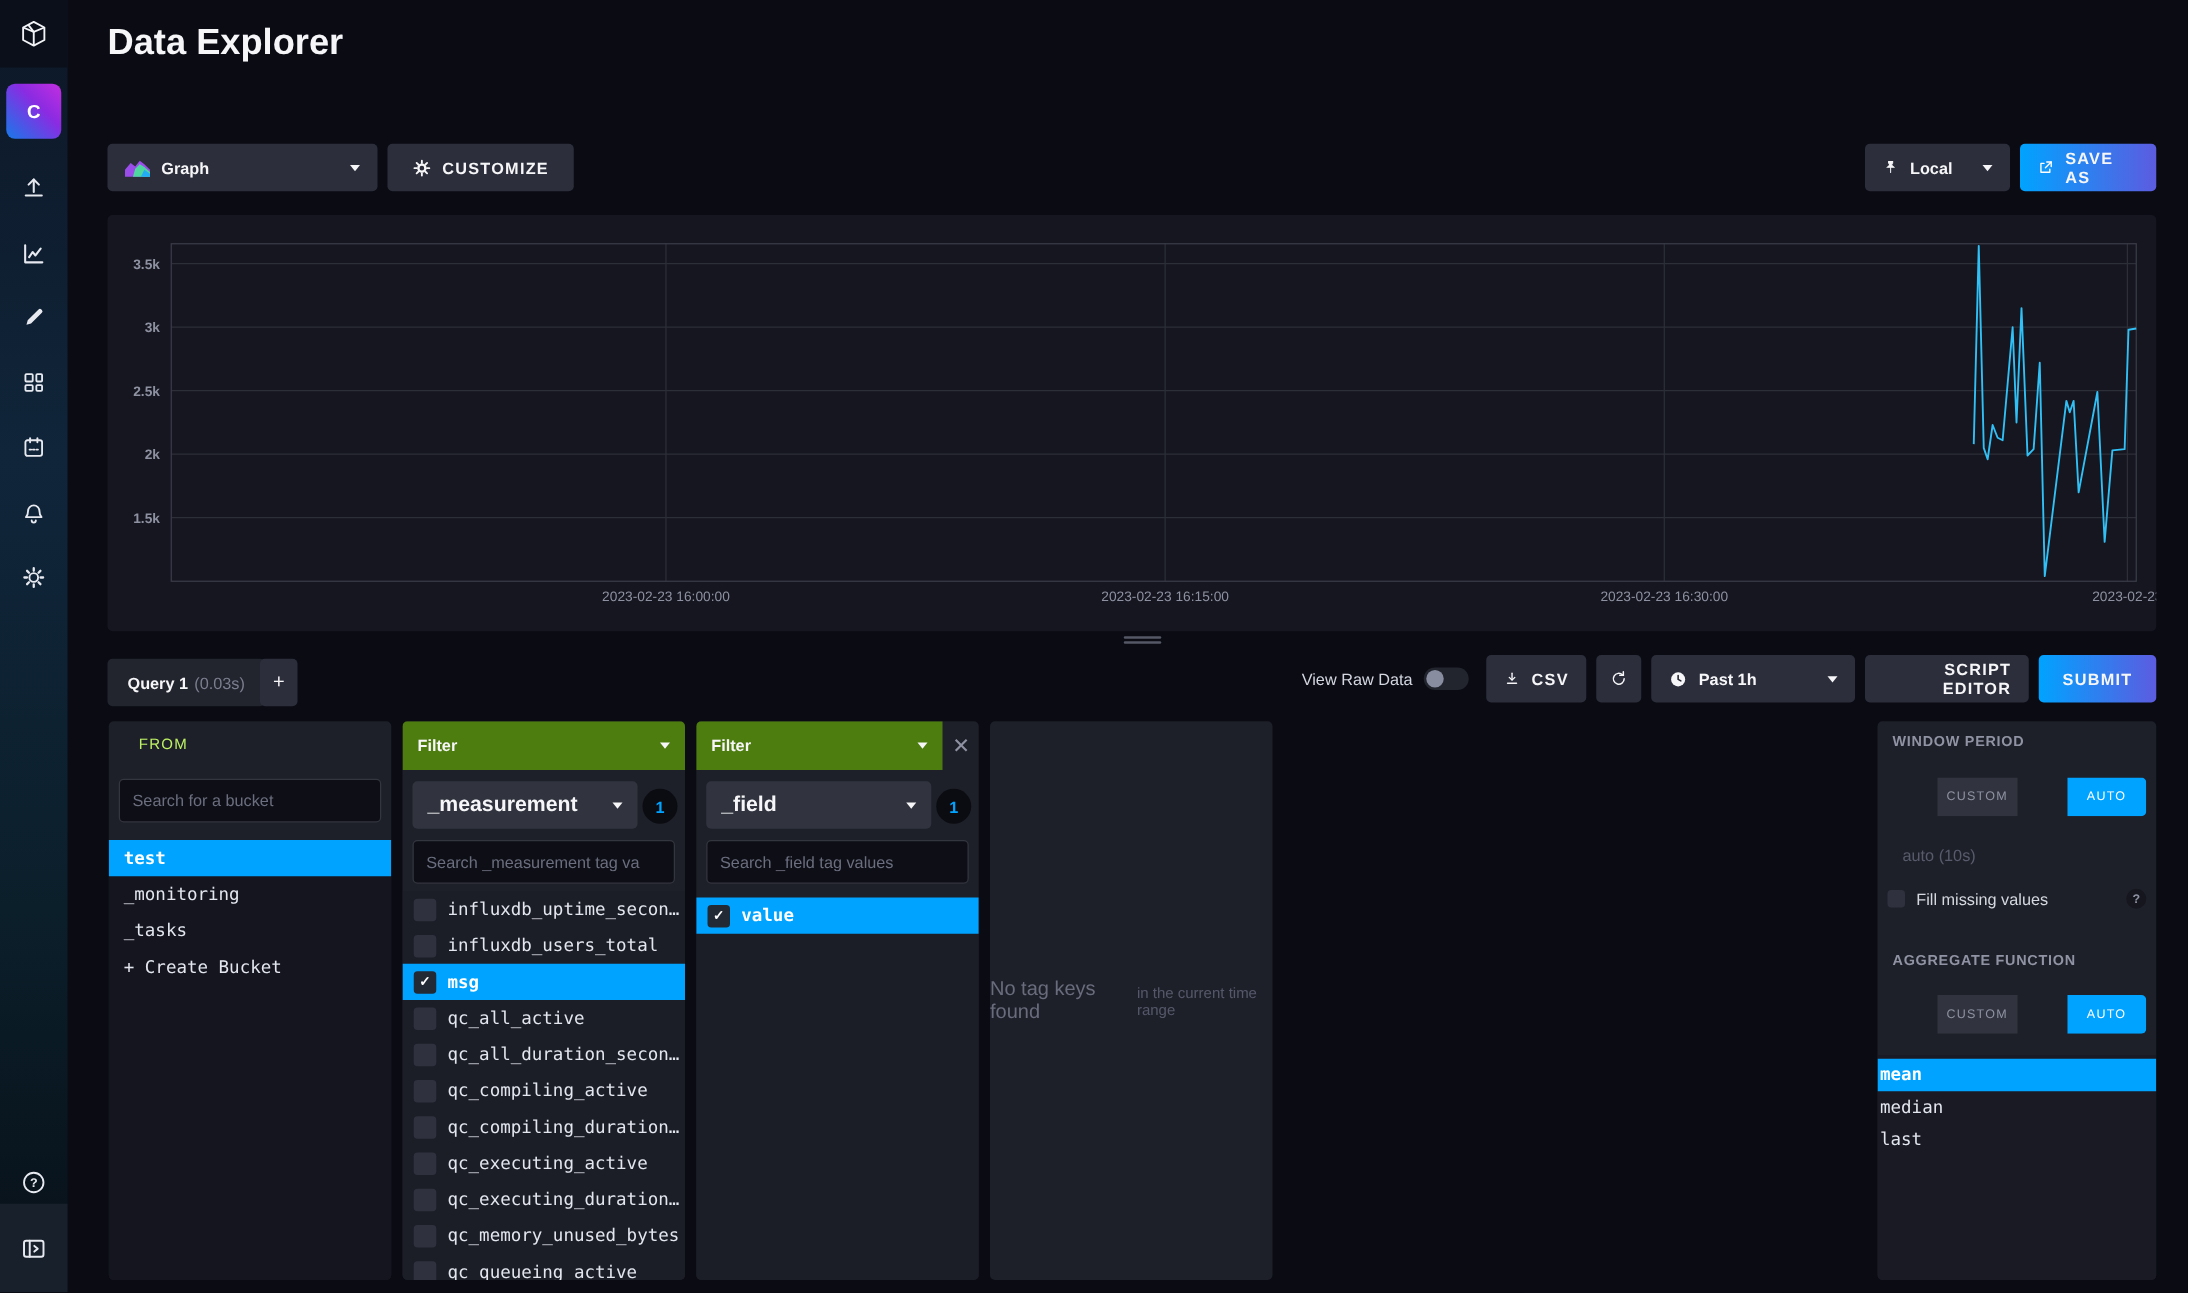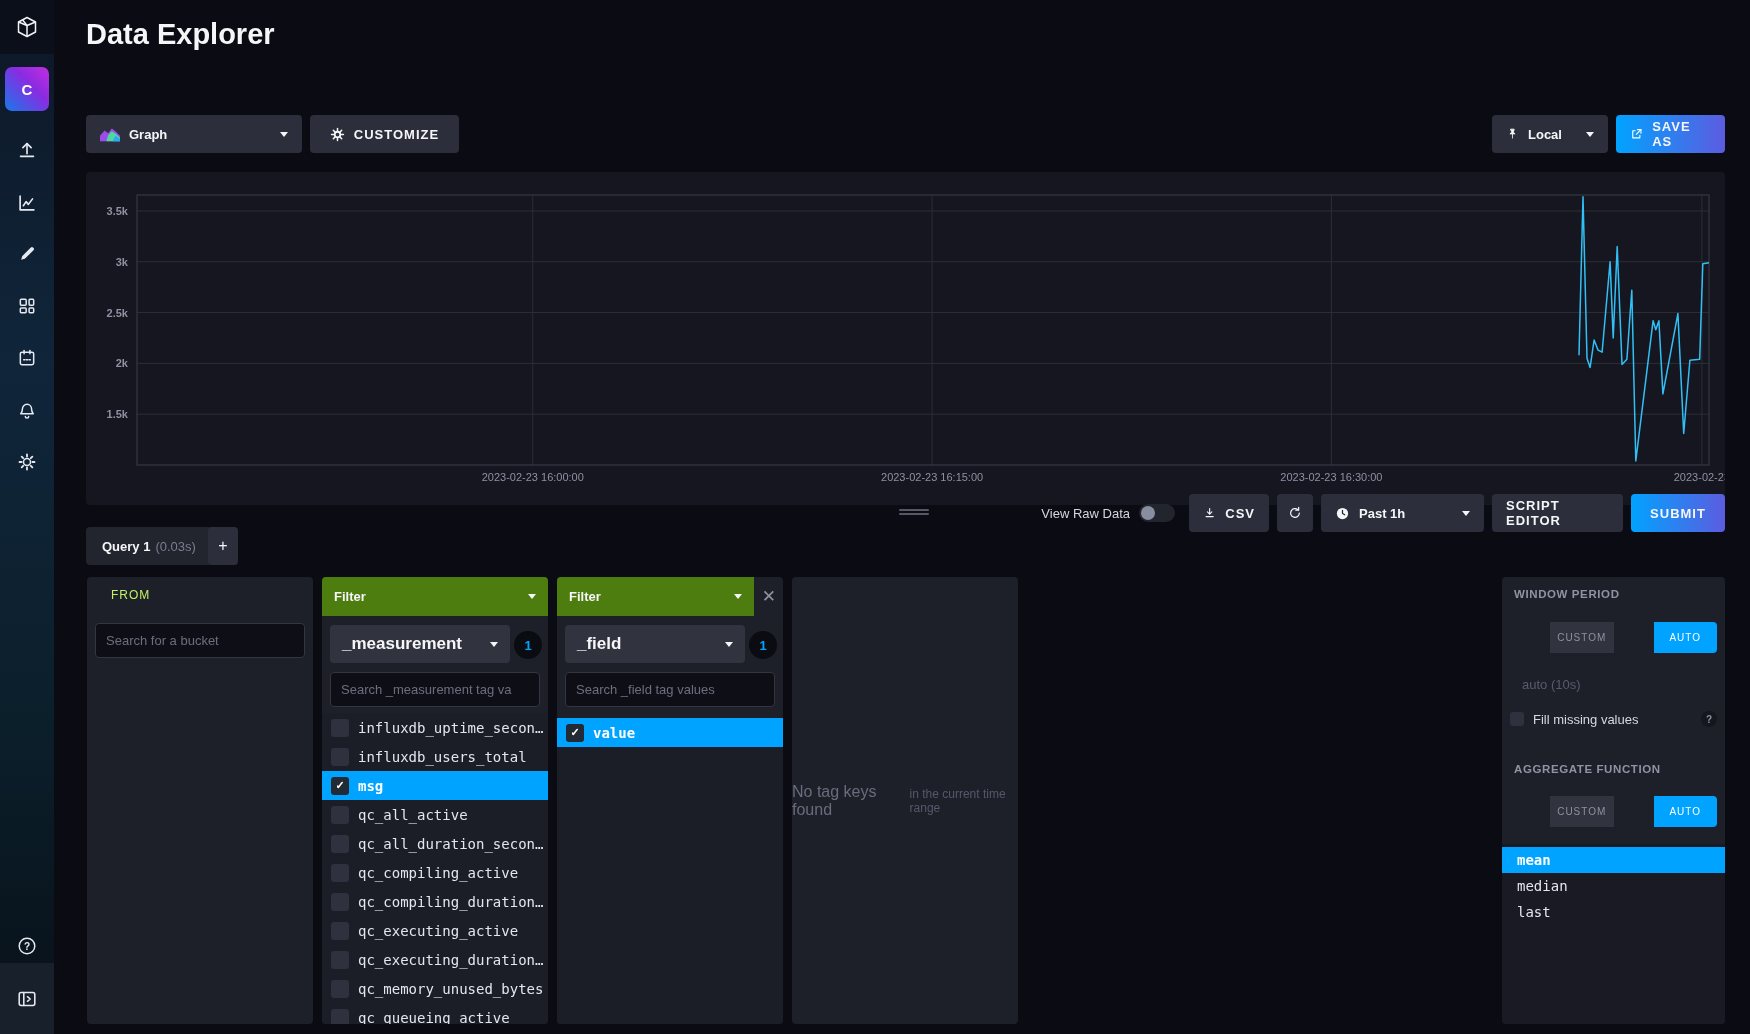--- a/index.html
+++ b/index.html
@@ -31,21 +31,21 @@
   .ytick{fill:#8e91a1;font-size:11px;font-weight:700;text-anchor:end;font-family:"Liberation Sans",sans-serif;}
   .xtick{fill:#8e91a1;font-size:11px;text-anchor:middle;font-family:"Liberation Sans",sans-serif;}
   .drag-handle{position:absolute;left:899px;top:509px;width:30px;cursor:row-resize;}
   .drag-handle div{height:2px;background:#555866;margin-bottom:2px;border-radius:1px;}
   
   .qtab{position:absolute;left:86px;top:527px;height:38px;background:#22242e;border-radius:4px;
     display:flex;align-items:center;padding:0 16px;font-size:13px;font-weight:700;color:#f6f6f8;cursor:pointer;}
   .qtab .dur{color:#7b7e8e;font-weight:400;margin-left:5px;}
   .plus-btn{position:absolute;left:208px;top:527px;width:30px;height:38px;background:#2c2f3b;border-radius:4px;
     color:#f6f6f8;font-size:16px;display:flex;align-items:center;justify-content:center;cursor:pointer;}
-  .qbar-right{position:absolute;right:25px;top:497px;height:32px;display:flex;align-items:center;gap:8px;}
+  .qbar-right{position:absolute;right:25px;top:527px;height:32px;display:flex;align-items:center;gap:8px;text-align:right;}
   .qbar-right .btn{position:static;height:38px;}
   .rawdata{display:flex;align-items:center;gap:9px;margin-right:6px;color:#d4d6e0;font-size:13px;}
   .toggle{width:36px;height:18px;border-radius:9px;background:#22242e;position:relative;cursor:pointer;}
   .knob{position:absolute;left:2px;top:2px;width:14px;height:14px;border-radius:50%;background:#888da0;}
   .icon-btn{width:36px;padding:0;justify-content:center;}
   
   .col{position:absolute;top:577px;width:226px;height:447px;background:#1e2029;border-radius:4px;overflow:hidden;}
   .col-title{position:absolute;left:24px;top:11px;font-size:12px;font-weight:400;color:#bef264;letter-spacing:1px;}
   .search{position:absolute;left:8px;width:210px;height:35px;box-sizing:border-box;background:#0e0f16;
     border:1px solid #33353f;border-radius:4px;color:#e4e6ef;font-size:13px;padding:0 10px;outline:none;font-family:"Liberation Sans",sans-serif;}
@@ -77,21 +77,21 @@
   .seg div{flex:1;display:flex;align-items:center;justify-content:center;font-size:10px;font-weight:400;letter-spacing:1px;cursor:pointer;margin-left:40px;}
   .seg .off{background:#31343f;color:#8e91a1;}
   .seg .on{background:#00a3ff;color:#fff;}
   .auto-val{position:absolute;left:20px;top:670px;font-size:13px;color:#585b6c;}
   .fill-row{position:absolute;left:8px;top:710px;width:207px;height:18px;display:flex;align-items:center;}
   .mini-cbox{width:14px;height:14px;border-radius:3px;background:#2f323e;margin-right:9px;cursor:pointer;}
   .fill-label{font-size:13px;color:#d6d8e0;}
   .qmark{margin-left:auto;width:16px;height:16px;border-radius:50%;background:#15161e;color:#8e91a1;
     font-size:10px;font-weight:700;display:flex;align-items:center;justify-content:center;cursor:pointer;}
   .agg-list{position:absolute;left:0;top:267px;width:223px;height:180px;background:#191a23;padding-top:3px;box-sizing:border-box;}
-  .agg-list .row{height:26px;padding:0 15px;}
+  .agg-list .row{height:26px;padding:0 2px;}
   
   .rpanel .rp-label, .rpanel .seg, .rpanel .auto-val, .rpanel .fill-row{position:absolute;}
 </style>
 </head>
 <body>
 
 <div class="app">
 
   <aside class="sidebar">
     <div class="logo-strip">
@@ -273,20 +273,34 @@
       <span>SCRIPT EDITOR</span>
     </div>
     <div class="btn upper grad" style="width:94px;justify-content:center;">
       <span>SUBMIT</span>
     </div>
   </div>
 
   <section class="col" style="left:87px;">
     <div class="col-title">FROM</div>
     <input class="search" style="top: 46px;" placeholder="Search for a bucket">
+    <div class="list from-list" style="top:95px;background:#14151e;height:352px;">
+        <div class="row sel">
+          <span>test</span>
+        </div>
+        <div class="row">
+          <span>_monitoring</span>
+        </div>
+        <div class="row">
+          <span>_tasks</span>
+        </div>
+        <div class="row">
+          <span>+ Create Bucket</span>
+        </div>
+      </div>
   </section>
 
   <section class="col" style="left:322px;">
     <div class="filter-dd" style="width:226px;">
       <span>Filter</span>
       <span class="caret" style="margin-left:auto;"></span>
     </div>
     <div class="key-dd">
       <span>_measurement</span>
       <span class="caret"></span>

